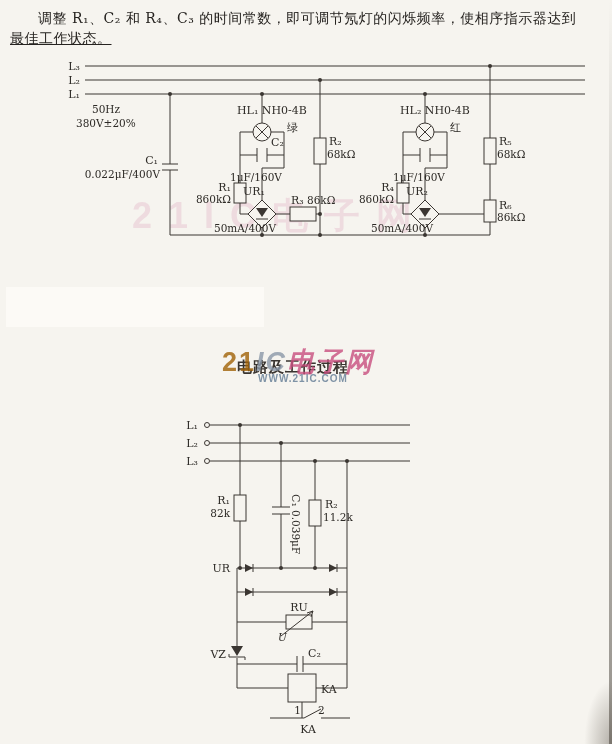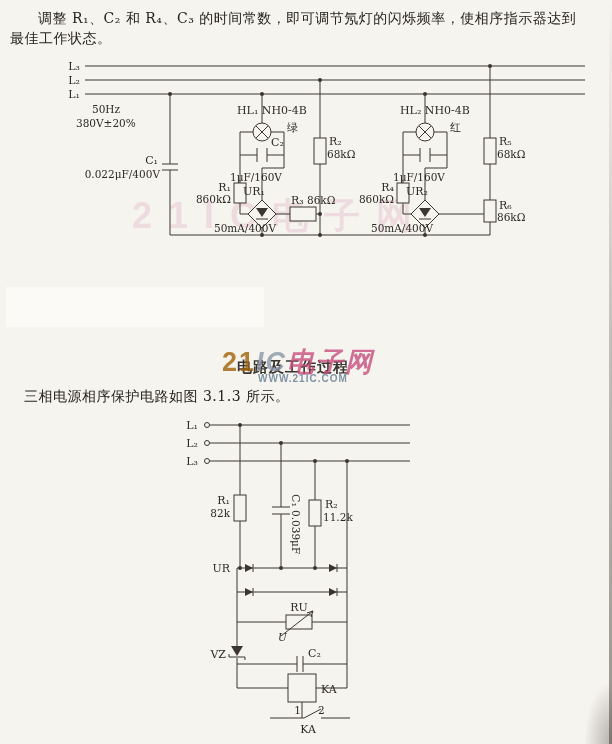--- a/index.html
+++ b/index.html
@@ -3,21 +3,21 @@
 <meta charset="utf-8">
 <style>
   html,body{margin:0;padding:0;}
   body{font-family:"DejaVu Serif","Liberation Serif",serif;}
   #page{
     position:relative;width:612px;height:744px;overflow:hidden;
     background:#f6f4ef;color:#2d2a26;
   }
   .para{position:absolute;font-size:14px;line-height:20px;color:#262320;letter-spacing:.5px;}
   #para1-l1{left:10px;top:8px;text-indent:2em;width:600px;}
-  #para1-l2{left:10px;top:28px;width:600px;}
+  #para1-l2{left:10px;top:28px;width:600px;text-decoration:underline;}
   #para2{left:10px;top:386px;text-indent:1em;width:600px;}
   .caption{position:absolute;left:140px;top:254px;width:260px;text-align:center;
     font-size:12.5px;color:#2a2724;letter-spacing:1px;}
   svg{position:absolute;left:0;}
   #fig1{top:52px;}
   #fig2{top:408px;}
   svg text{font-family:"DejaVu Serif","Liberation Serif",serif;font-size:11px;fill:#2d2a26;}
   svg text.val{font-size:10.5px;}
   .wire{stroke:#3b3632;stroke-width:1;fill:none;}
   .part{stroke:#3b3632;stroke-width:1;fill:#f6f4ef;}
@@ -137,21 +137,20 @@
     </g>
   </svg>
 
 
   <div id="scan-patch"></div>
 
   <div id="section-heading">电路及工作过程</div>
   <div id="watermark-main"><span style="color:#a16207;">21</span><span style="color:#8b98a8;font-style:italic;">IC</span><span style="color:#c94f7f;font-style:italic;">电子网</span></div>
   <div id="watermark-url">WWW.21IC.COM</div>
 
-  <div id="para2" class="para">三相电源相序保护电路如图 3.1.3 所示。</div>
 
   <svg id="fig2" width="612" height="336" viewBox="0 0 612 336">
     <g class="wire">
       <path d="M210,17 H410 M210,35 H410 M210,53 H410"></path>
       <path d="M240,17 V160"></path>
       <path d="M281,35 V99 M272,99 H290 M272,106 H290 M281,106 V160"></path>
       <path d="M315,53 V160"></path>
       <path d="M347,53 V160"></path>
       <path d="M237,160 H347 M237,184 H347 M237,160 V184 M347,160 V184"></path>
       <path d="M237,184 V238 M237,250 V280 M347,184 V280"></path>

